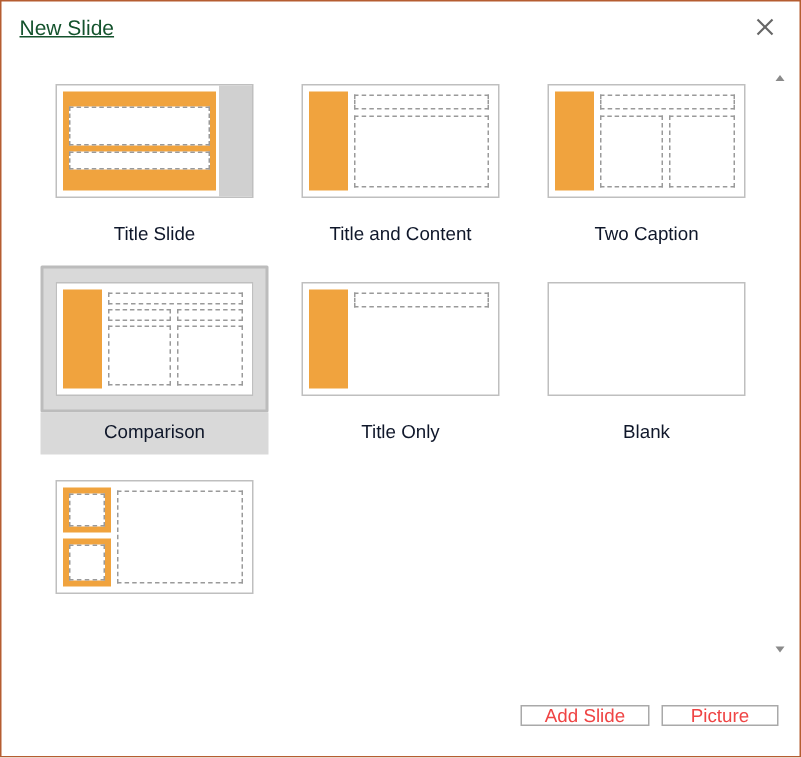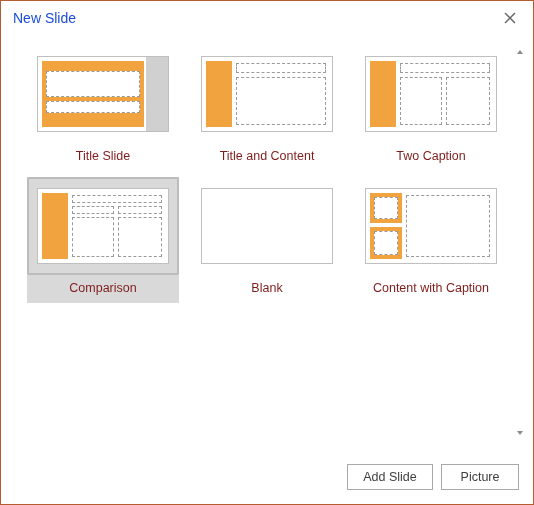--- a/index.html
+++ b/index.html
@@ -17,21 +17,21 @@
     display: flex;
     flex-direction: column;
   }
   .titlebar {
     height: 34px;
     display: flex;
     align-items: center;
     justify-content: space-between;
     padding: 0 8px 0 12px;
   }
-  .titlebar .title { font-size: 14px; color: #1d4ed8; }
+  .titlebar .title { font-size: 14px; color: #14532d; text-decoration: underline; }
   .close-x {
     width: 30px; height: 24px;
     display: flex; align-items: center; justify-content: center;
     color: #555; cursor: pointer;
   }
   .close-x svg { width: 12px; height: 12px; }
   .body {
     flex: 1;
     position: relative;
     padding: 10px 20px 10px 26px;
@@ -68,43 +68,43 @@
   }
   .thumb {
     width: 132px; height: 76px;
     background: #fff;
     border: 1px solid #bfbfbf;
     position: relative;
   }
   .caption {
     text-align: center;
     font-size: 12.5px;
-    color: #7f1d1d;
+    color: #0f172a;
     margin-top: 4px;
     height: 20px;
   }
   .cell.selected .caption-box {
     background: #d9d9d9;
   }
   .caption-box { padding: 2px 0; }
   .footer {
     height: 54px;
     display: flex;
     justify-content: flex-end;
     align-items: center;
     gap: 8px;
     padding: 0 14px;
   }
   .btn {
     min-width: 78px;
-    height: 26px;
+    height: 14px;
     border: 1px solid #a9a9a9;
     background: #fff;
     font-size: 12.5px;
-    color: #404040;
+    color: #ef4444;
     padding: 0 12px;
     display: inline-flex; align-items: center; justify-content: center;
     cursor: pointer;
   }
   .btn-primary { min-width: 86px; }
   
   .orange { background: #f0a33e; position: absolute; }
   .ph { position: absolute; border: 1px dashed #9a9a9a; background: #fff; }
   .grayfill { position: absolute; background: #d0d0d0; }
 </style>
@@ -178,43 +178,51 @@
             <div class="ph" style="left:80px;top:17px;width:44px;height:8px;"></div>
             <div class="ph" style="left:34px;top:28px;width:42px;height:40px;"></div>
             <div class="ph" style="left:80px;top:28px;width:44px;height:40px;"></div>
           </div>
         </div>
         <div class="caption-box">
             <div class="caption">Comparison</div>
           </div>
       </div>
 
+      <div class="cell">
+        <div class="thumb-wrap">
+          <div class="thumb">
+            <div class="orange" style="left:4px;top:4px;width:26px;height:66px;"></div>
+            <div class="ph" style="left:34px;top:6px;width:90px;height:10px;"></div>
+          </div>
+        </div>
+        <div class="caption-box">
+            <div class="caption">Title Only</div>
+          </div>
+      </div>
 
       <div class="cell">
         <div class="thumb-wrap">
           <div class="thumb"></div>
         </div>
         <div class="caption-box">
             <div class="caption">Blank</div>
           </div>
       </div>
 
       <div class="cell">
         <div class="thumb-wrap">
           <div class="thumb">
             <div class="orange" style="left:4px;top:4px;width:32px;height:30px;"></div>
             <div class="orange" style="left:4px;top:38px;width:32px;height:32px;"></div>
             <div class="ph" style="left:8px;top:8px;width:24px;height:22px;"></div>
             <div class="ph" style="left:8px;top:42px;width:24px;height:24px;"></div>
             <div class="ph" style="left:40px;top:6px;width:84px;height:62px;"></div>
           </div>
         </div>
-        <div class="caption-box">
-            <div class="caption">Content with Caption</div>
-          </div>
       </div>
 
 
     </div>
 
     <div class="scrollbar">
       <div class="scroll-arrow">
         <svg viewBox="0 0 8 8">
             <polygon points="4,2 7,6 1,6" fill="#8a8a8a"></polygon>
           </svg>

